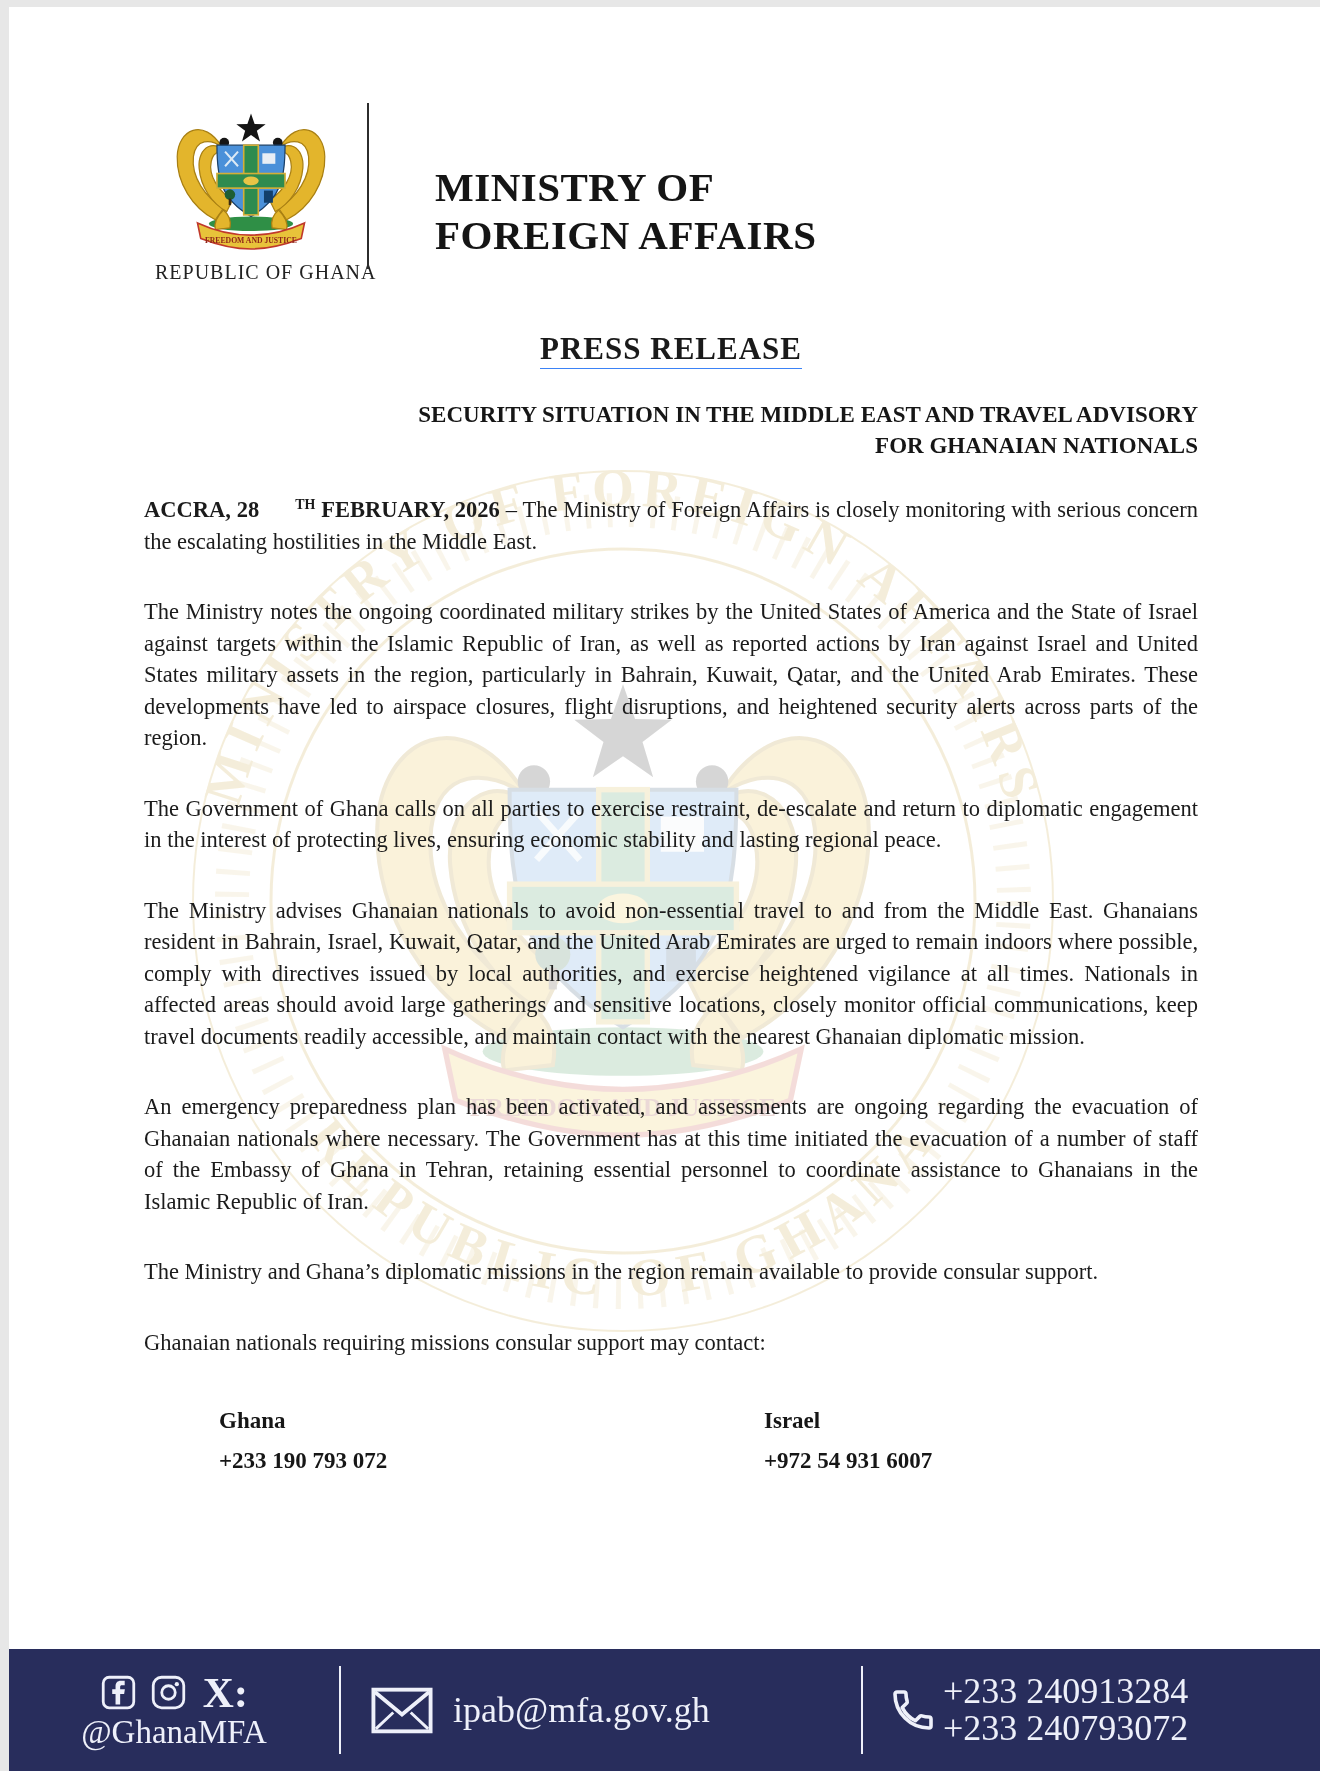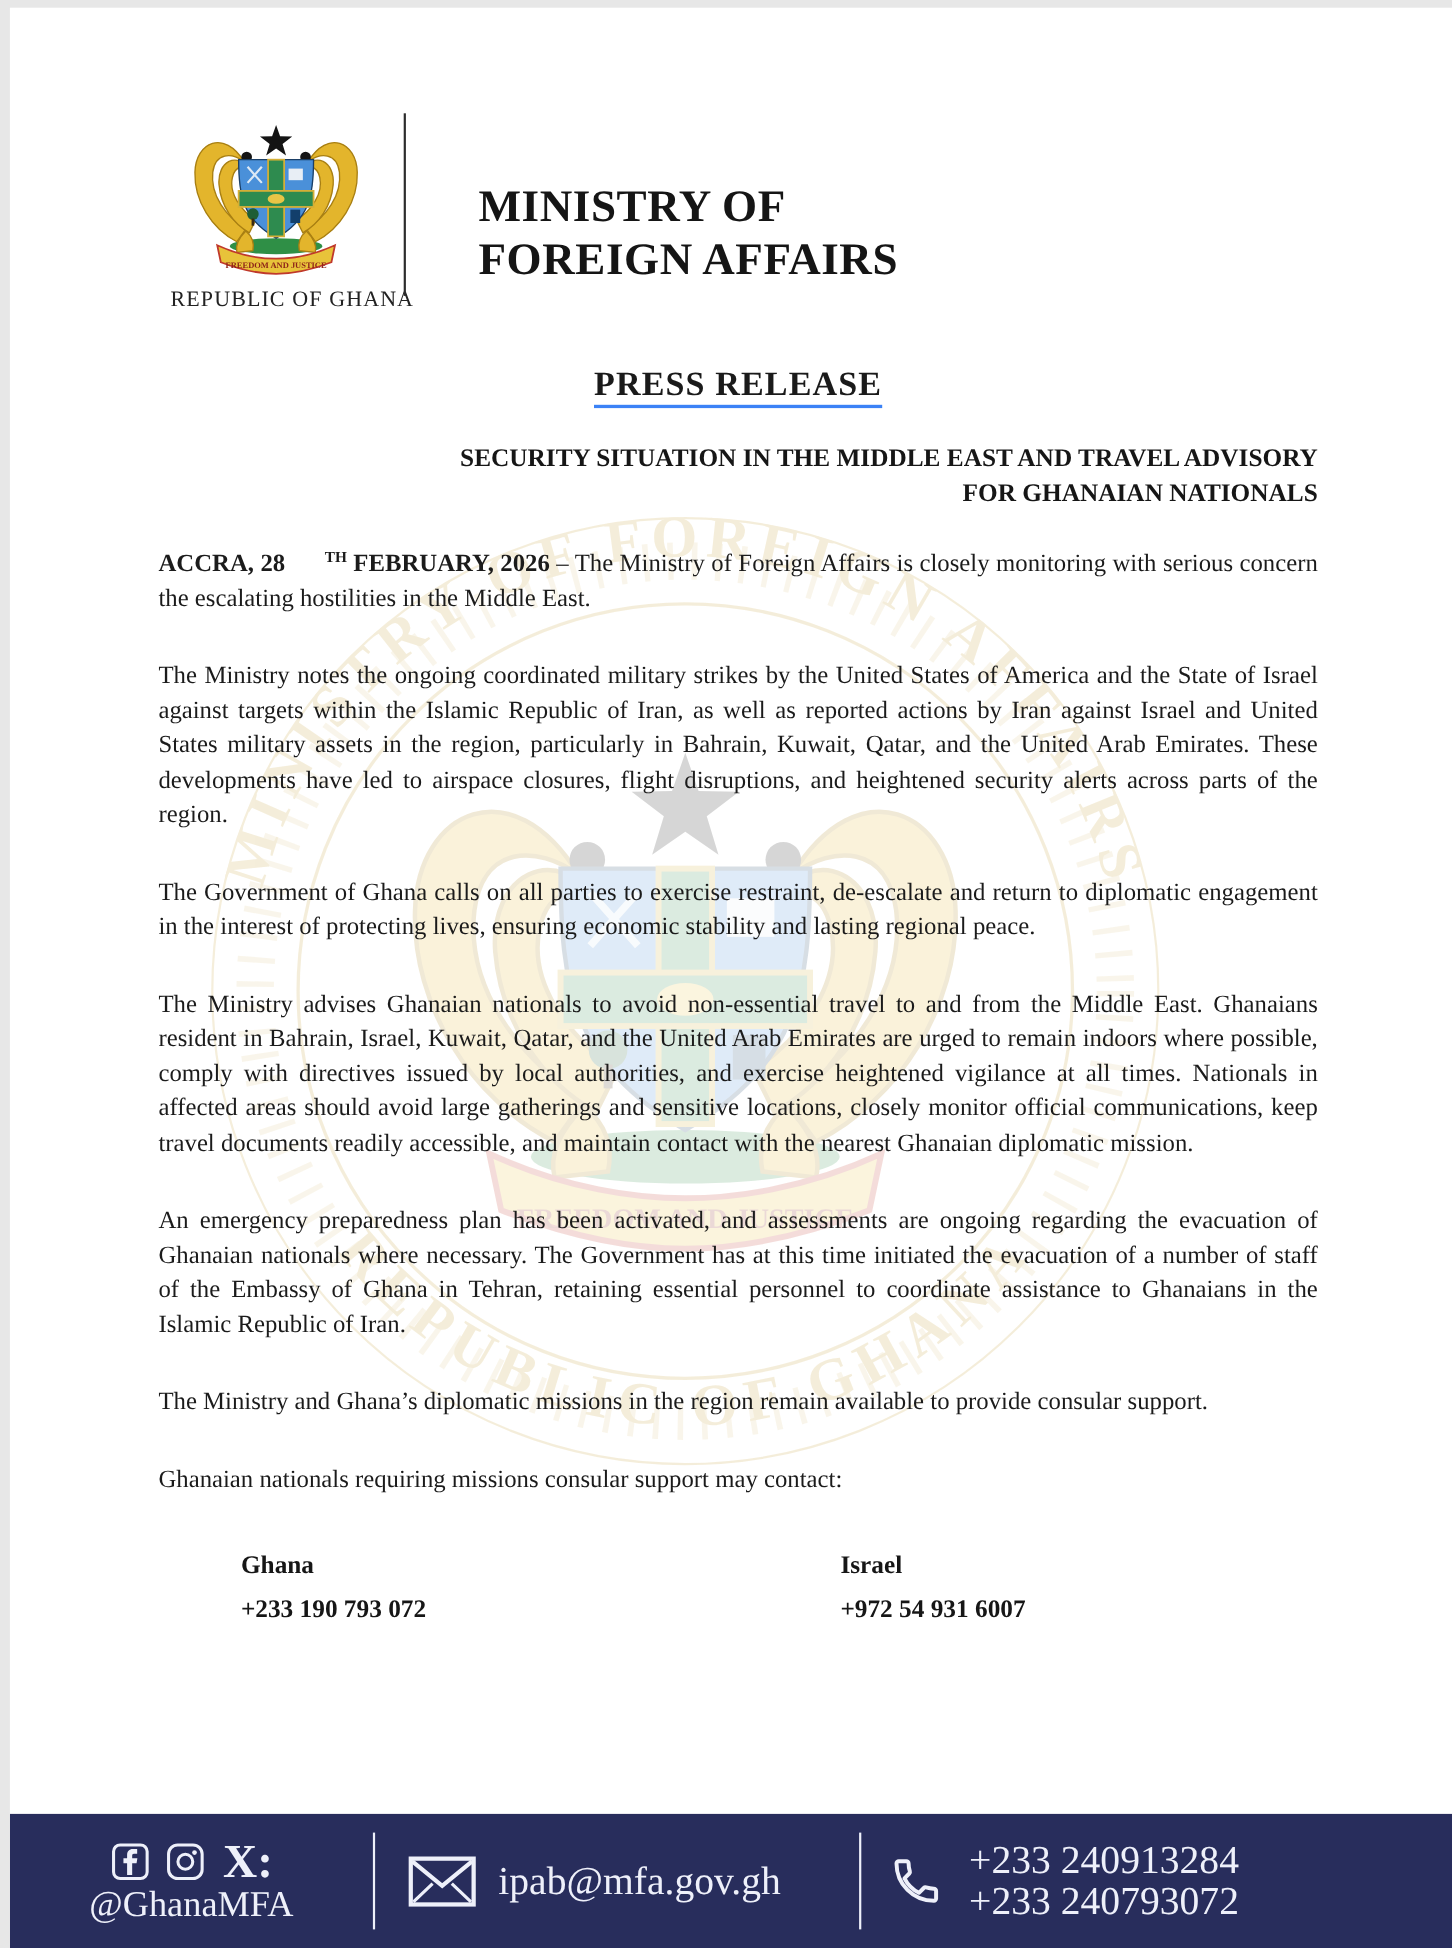--- a/index.html
+++ b/index.html
@@ -25,21 +25,21 @@
   .caption{font-size:20px;letter-spacing:1px;margin-top:8px;color:#222;white-space:nowrap;}
   .lh-divider{width:2px;height:166px;background:#2c2c2c;margin:0 32px 0 20px;}
   .ministry-title{
     font-weight:bold;font-size:41px;line-height:48px;letter-spacing:0.5px;
     color:#151515;margin-top:60px;margin-left:34px;
   }
   
   .pr-heading{text-align:center;margin:46px 0 0;}
   .pr-heading span{
     display:inline-block;font-size:31px;font-weight:bold;letter-spacing:1px;
-    color:#1a1a1a;border-bottom:3px solid #3b82f6;padding-bottom:1px;
+    color:#1a1a1a;border-bottom:1px solid #3b82f6;padding-bottom:1px;
   }
   .pr-subtitle{
     text-align:right;font-weight:bold;font-size:23px;line-height:31px;
     margin:30px 0 0;color:#161616;
   }
   
   .content{margin:0 122px 0 135px;}
   .body-par{
     font-size:22.5px;line-height:31.5px;text-align:justify;color:#1b1b1b;
     margin:0 0 39px;
@@ -57,25 +57,25 @@
     position:absolute;left:0;right:0;bottom:0;height:122px;
     background:#282d5c;display:flex;align-items:center;color:#eef0fa;z-index:2;
   }
   .f-social{width:330px;display:flex;flex-direction:column;align-items:center;justify-content:center;}
   .icons-row{display:flex;align-items:center;gap:13px;}
   .icon-fb svg,.icon-ig svg{width:37px;height:37px;display:block;}
   .x-label{font-size:43px;font-weight:bold;line-height:1;margin-left:3px;}
   .handle{font-size:33px;line-height:36px;}
   .f-div{width:2px;height:88px;background:#eef0fa;}
   .f-email{
-    width:440px;box-sizing:border-box;padding-left:30px;
+    width:520px;box-sizing:border-box;padding-left:30px;
     display:flex;align-items:center;gap:20px;font-size:36px;
   }
   .icon-env svg{width:62px;height:47px;display:block;}
-  .f-phone{flex:1;display:flex;align-items:center;gap:24px;padding-left:26px;}
+  .f-phone{flex:1;display:flex;align-items:center;gap:6px;padding-left:26px;}
   .icon-phone svg{width:48px;height:48px;display:block;}
   .phone-nums{font-size:36px;line-height:37px;}
 </style>
 </head>
 <body>
 
 <svg width="0" height="0" style="position:absolute" aria-hidden="true">
   <defs>
     <symbol id="coa" viewBox="0 0 200 185">
 

